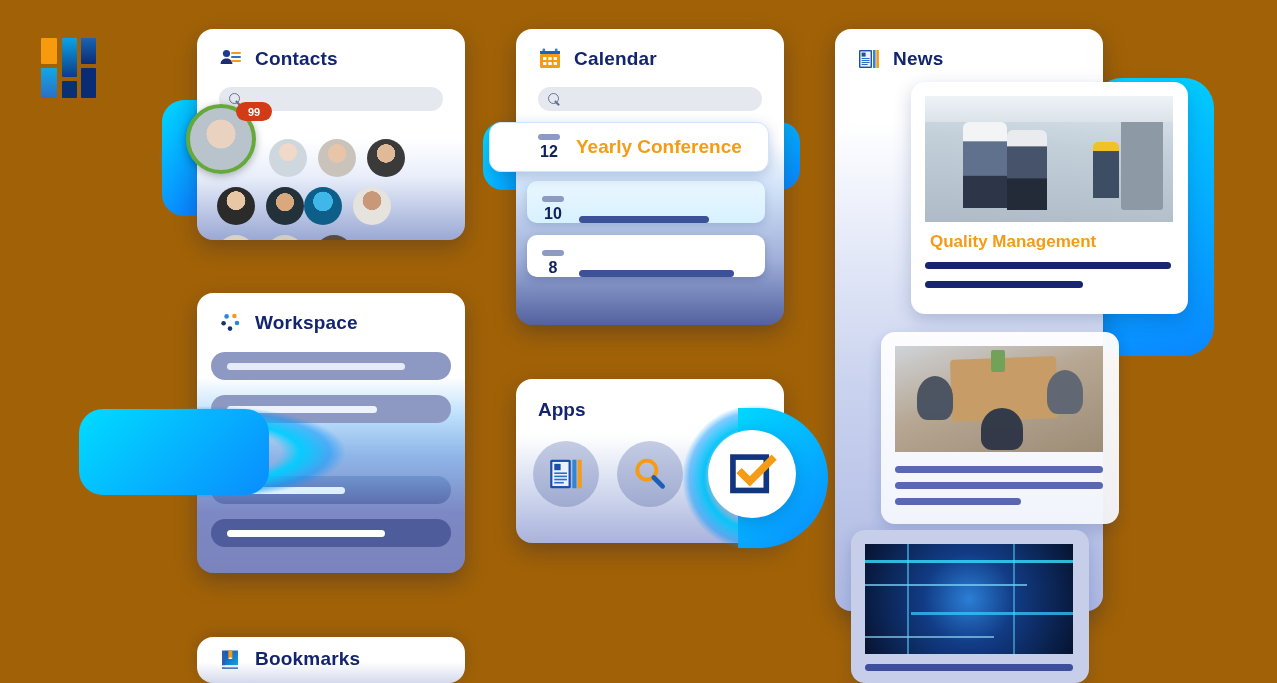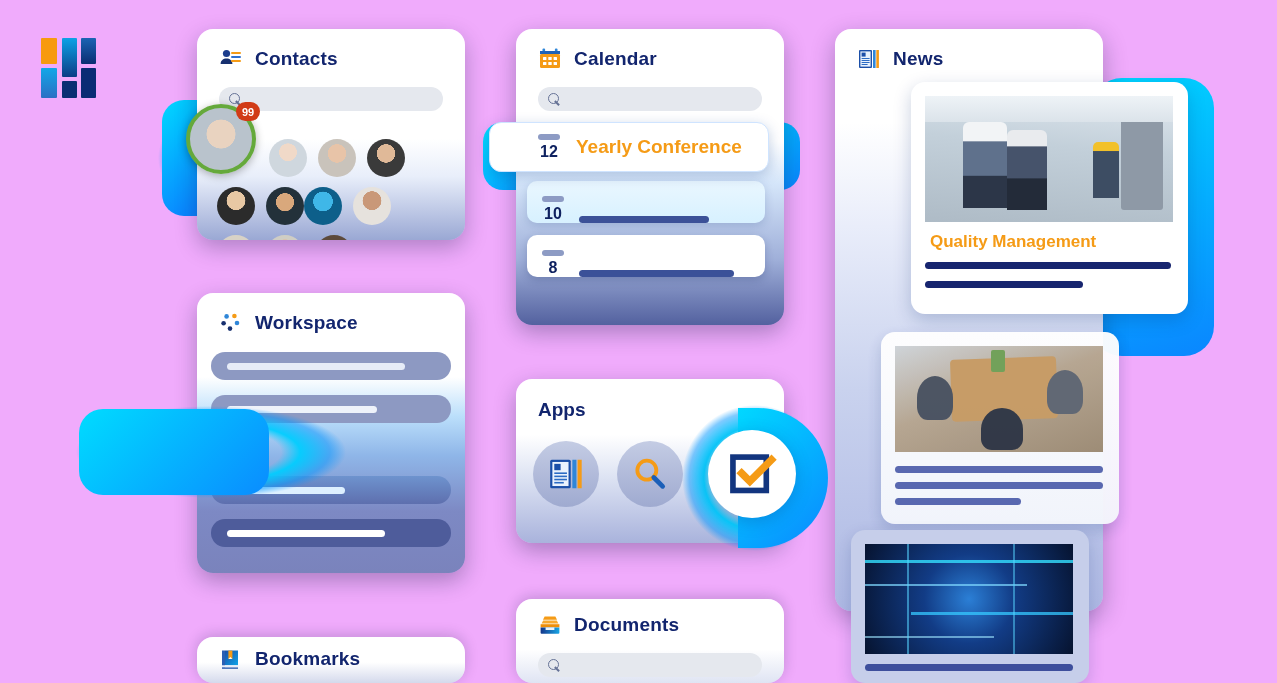--- a/index.html
+++ b/index.html
@@ -2,21 +2,21 @@
 <html><head>
 <meta charset="utf-8">
 <style>
   * { box-sizing: border-box; margin: 0; padding: 0; }
   html, body {
     width: 1277px; height: 683px;
     background: #000;
     overflow: hidden;
     font-family: "Liberation Sans", sans-serif;
   }
-  #stage { position: relative; width: 1277px; height: 683px; background:#f0abfc; }
+  #stage { position: relative; width: 1277px; height: 683px; background:#a16207; }
 
   
   .logo { position:absolute; left:41px; top:38px; width:56px; height:60px; }
   .logo i { position:absolute; display:block; border-radius:1px; }
   .lg-a { left:0;  top:0;   width:16px; height:26px; background:#F79A0E; }
   .lg-b { left:0;  top:30px;width:16px; height:30px; background:linear-gradient(180deg,#12A7E8,#2C6FC4); }
   .lg-c { left:21px;top:0;  width:15px; height:39px; background:linear-gradient(180deg,#0DA2E6,#0C3C86); }
   .lg-d { left:21px;top:43px;width:15px;height:17px; background:#0A2F73; }
   .lg-e { left:40px;top:0;  width:15px; height:26px; background:linear-gradient(180deg,#1B64B4,#0B2D72); }
   .lg-f { left:40px;top:30px;width:15px;height:30px; background:#0A2C74; }
@@ -52,21 +52,21 @@
   .contacts-glow { left:158px; top:97px; width:185px; height:122px; border-radius:26px;
     background:
       radial-gradient(closest-side, rgba(0,210,255,.0) 62%, rgba(0,198,255,.85) 74%, rgba(0,160,255,.55) 88%, rgba(0,120,255,0) 100%);
     filter:blur(.4px); }
   .contacts-glow-in { position:absolute; left:162px; top:100px; width:140px; height:116px; border-radius:22px;
     background:linear-gradient(135deg,#00D8FF,#0A84FF 55%, #4a63c8 100%); }
 
   .hero-av { position:absolute; left:186px; top:104px; width:70px; height:70px; border-radius:50%;
     border:4px solid #65A93B; background-size:cover; background-position:center;
     box-shadow:0 2px 8px rgba(0,0,0,.3); }
-  .badge-99 { position:absolute; left:236px; top:102px; width:24px; height:19px; border-radius:10px;
+  .badge-99 { position:absolute; left:236px; top:102px; width:36px; height:19px; border-radius:10px;
     background:#D13B16; color:#fff; font-size:11px; font-weight:bold;
     display:flex; align-items:center; justify-content:center; }
 
   
   #calendar { left:516px; top:29px; width:268px; height:296px;
     background:linear-gradient(180deg,#FFFFFF 0%,#FFFFFF 38%,#D5E6FA 52%,#9FAFD9 78%,#53619F 100%);
     box-shadow:0 8px 22px rgba(10,20,60,.3); }
   .cal-row { position:absolute; left:11px; width:238px; height:42px; border-radius:10px;
     background:#fff; box-shadow:0 3px 9px rgba(20,35,90,.22); display:flex; align-items:flex-end; }
   .cal-daywrap { width:52px; text-align:center; position:relative; }
@@ -409,35 +409,14 @@
           </defs>
         <rect x="9.4" y="3.6" width="4" height="8.4" fill="#F59B16"></rect>
         <path d="M9.4 12 l2 -2 l2 2 z" fill="#fff"></path>
         <path d="M3 18.2 h16 v2.4 h-16 z" fill="#E9EEF8"></path>
         <path d="M3 20.6 h16 v1.2 h-16 z" fill="#1B4FA8"></path>
       </svg>
       <div class="card-title">Bookmarks</div>
     </div>
   </div>
 
-  <div class="card" id="documents">
-    <div class="card-head" style="padding-top:14px;">
-      <svg class="ico" viewBox="0 0 24 24">
-        <path d="M6.6 3.4 h10.8 l1.6 3.4 h-14 z" fill="#F59B16"></path>
-        <path d="M5.2 7.4 h13.6 l1.6 3.2 h-16.8 z" fill="#F8A92E"></path>
-        <rect x="2.6" y="11.2" width="18.8" height="3.2" fill="#EF8F0A"></rect>
-        <path d="M2.6 14.4 h18.8 v5.4 a1 1 0 0 1 -1 1 h-16.8 a1 1 0 0 1 -1 -1 z" fill="url(#trg)"></path>
-        <defs>
-            <linearGradient id="trg" x1="0" y1="0" x2="1" y2="0">
-          <stop offset="0" stop-color="#14368A"></stop>
-              <stop offset="1" stop-color="#18A6E6"></stop>
-        </linearGradient>
-          </defs>
-        <rect x="7.6" y="14.4" width="8.8" height="2.6" fill="#EAF3FB"></rect>
-      </svg>
-      <div class="card-title">Documents</div>
-    </div>
-    <div class="search">
-      <span class="mag"></span>
-    </div>
-  </div>
 
 </div>
 
 </body></html>

